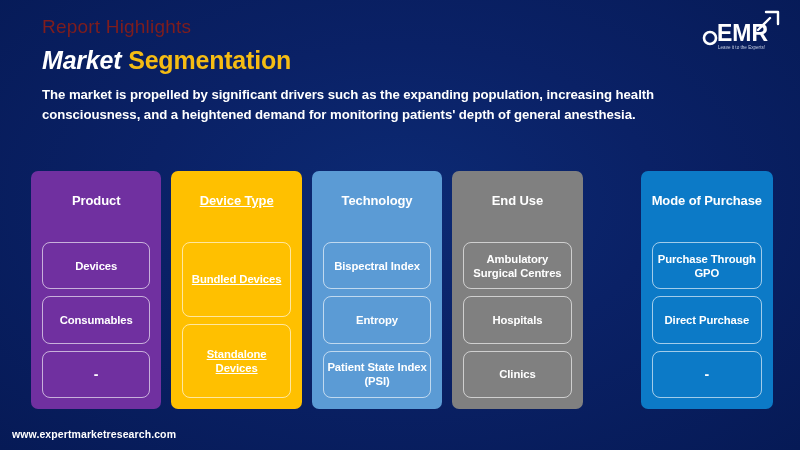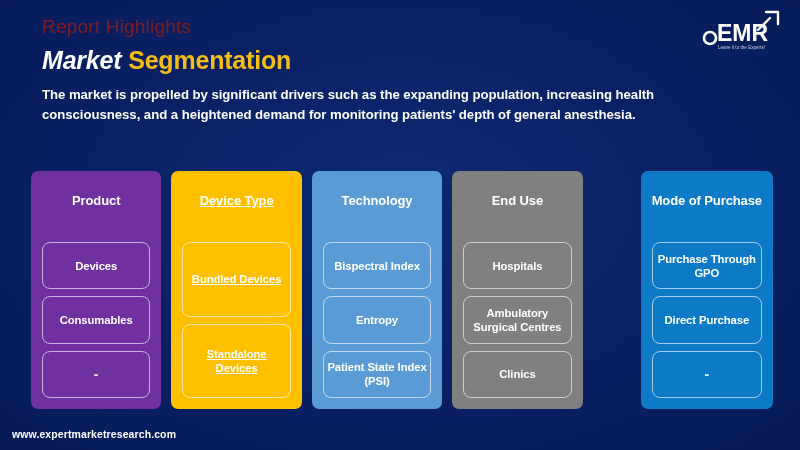--- a/index.html
+++ b/index.html
@@ -178,22 +178,22 @@
     <div class="col-items">
       <div class="item">Bispectral Index</div>
       <div class="item">Entropy</div>
       <div class="item">Patient State Index (PSI)</div>
     </div>
   </div>
 
   <div class="column" style="background:#808080;align-items:center;">
     <div class="col-head">End Use</div>
     <div class="col-items">
+      <div class="item">Ambulatory Surgical Centres</div>
       <div class="item">Hospitals</div>
-      <div class="item">Ambulatory Surgical Centres</div>
       <div class="item">Clinics</div>
     </div>
   </div>
 
   <div class="column" style="background:#0c7ac7;margin-left:48px;">
     <div class="col-head">Mode of Purchase</div>
     <div class="col-items">
       <div class="item">Purchase Through GPO</div>
       <div class="item">Direct Purchase</div>
       <div class="item dash">-</div>

